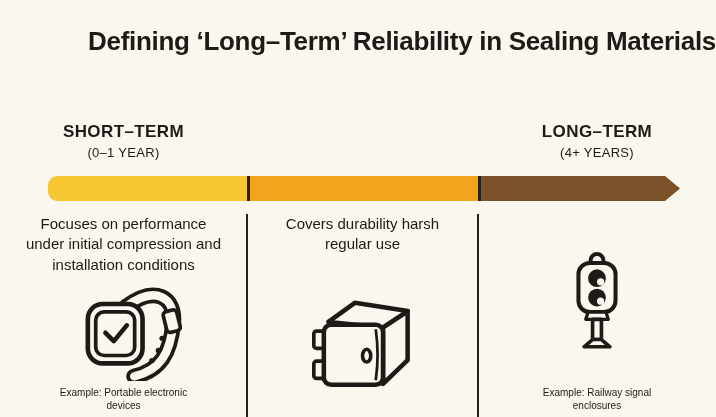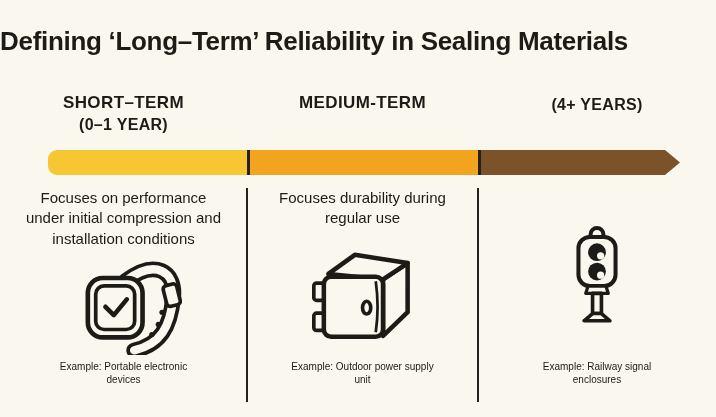--- a/index.html
+++ b/index.html
@@ -7,41 +7,41 @@
   body {
     font-family: "Liberation Sans", sans-serif;
     background: #FAF7EF;
     color: #1D1B17;
     overflow: hidden;
   }
   .page { position: relative; width: 716px; height: 417px; }
 
   .title {
     padding-top: 26px;
-    text-align: left;
+    text-align: right;
     font-size: 26px;
     font-weight: 700;
     letter-spacing: -0.3px;
     color: #1D1B17;
   }
 
   .headers {
     display: grid;
     grid-template-columns: 247px 231px 238px;
     margin-top: 36px;
   }
-  .col-header { text-align: center; }
+  .col-header { text-align: center; margin-top: 29px; }
   .col-header .term {
     font-size: 17px;
     font-weight: 700;
     letter-spacing: 0.4px;
   }
   .col-header .range {
-    font-size: 16px;
-    font-weight: 700;
+    font-size: 13px;
+    font-weight: 400;
     letter-spacing: 0.3px;
     margin-top: 3px;
   }
 
   .bar {
     display: flex;
     margin-left: 48px;
     margin-top: 16px;
     height: 25px;
     width: 632px;
@@ -105,23 +105,23 @@
 <div class="page">
 
   <h1 class="title">Defining ‘Long–Term’ Reliability in Sealing Materials</h1>
 
   <div class="headers">
     <div class="col-header">
       <div class="term">SHORT–TERM</div>
       <div class="range">(0–1 YEAR)</div>
     </div>
     <div class="col-header">
-      <div class="term">MEDIUM-TERM</div>
     </div>
     <div class="col-header">
+      <div class="term">LONG–TERM</div>
       <div class="range">(4+ YEARS)</div>
     </div>
   </div>
 
   <div class="bar">
     <div class="seg seg-short" style="background-color: rgb(246, 199, 51);"></div>
     <div class="seg seg-medium" style="background-color: rgb(242, 164, 31);"></div>
     <div class="seg seg-long" style="background-color: rgb(123, 82, 41);"></div>
   </div>
 
@@ -148,41 +148,40 @@
             <rect x="29.5" y="35.5" width="42" height="47" rx="9" fill="#FAF7EF" stroke="#1D1B17" stroke-width="4"></rect>
 
             <path d="M40 58 L49 67 L63 50" stroke="#1D1B17" stroke-width="5" stroke-linecap="round" stroke-linejoin="round"></path>
           </svg>
         </span>
       </div>
       <p class="example">Example: Portable electronic devices</p>
     </div>
 
     <div class="col">
-      <p class="desc">Focuses durability during regular use</p>
+      <p class="desc">Covers durability harsh regular use</p>
       <div class="icon-box">
         <span>
           <svg width="120" height="102" viewBox="0 0 130 112" fill="none" stroke="#1D1B17" stroke-width="5" stroke-linejoin="round">
 
             <path d="M114 22 L114 76 L87 102 L87 40 Z" fill="#FAF7EF"></path>
 
             <path d="M27 34 L56 13 L114 22 L87 40 Z" fill="#FAF7EF"></path>
 
             <rect x="11" y="44" width="13" height="19" rx="3" fill="#FAF7EF" stroke-width="4"></rect>
             <rect x="11" y="77" width="13" height="19" rx="3" fill="#FAF7EF" stroke-width="4"></rect>
 
             <rect x="22" y="37" width="65" height="66" rx="8" fill="#FAF7EF"></rect>
 
             <path d="M79 42 Q 83 70 79 98" stroke-width="3"></path>
 
             <ellipse cx="69" cy="71" rx="4.5" ry="7" stroke-width="4"></ellipse>
           </svg>
         </span>
       </div>
-      <p class="example">Example: Outdoor power supply unit</p>
     </div>
 
     <div class="col">
       <div class="icon-box">
         <span>
           <svg width="82" height="100" viewBox="0 0 100 124" fill="none" stroke="#1D1B17" stroke-width="5" stroke-linejoin="round">
 
             <circle cx="50" cy="13" r="8"></circle>
 
             <rect x="27" y="16" width="46" height="61" rx="14" fill="#FAF7EF"></rect>

